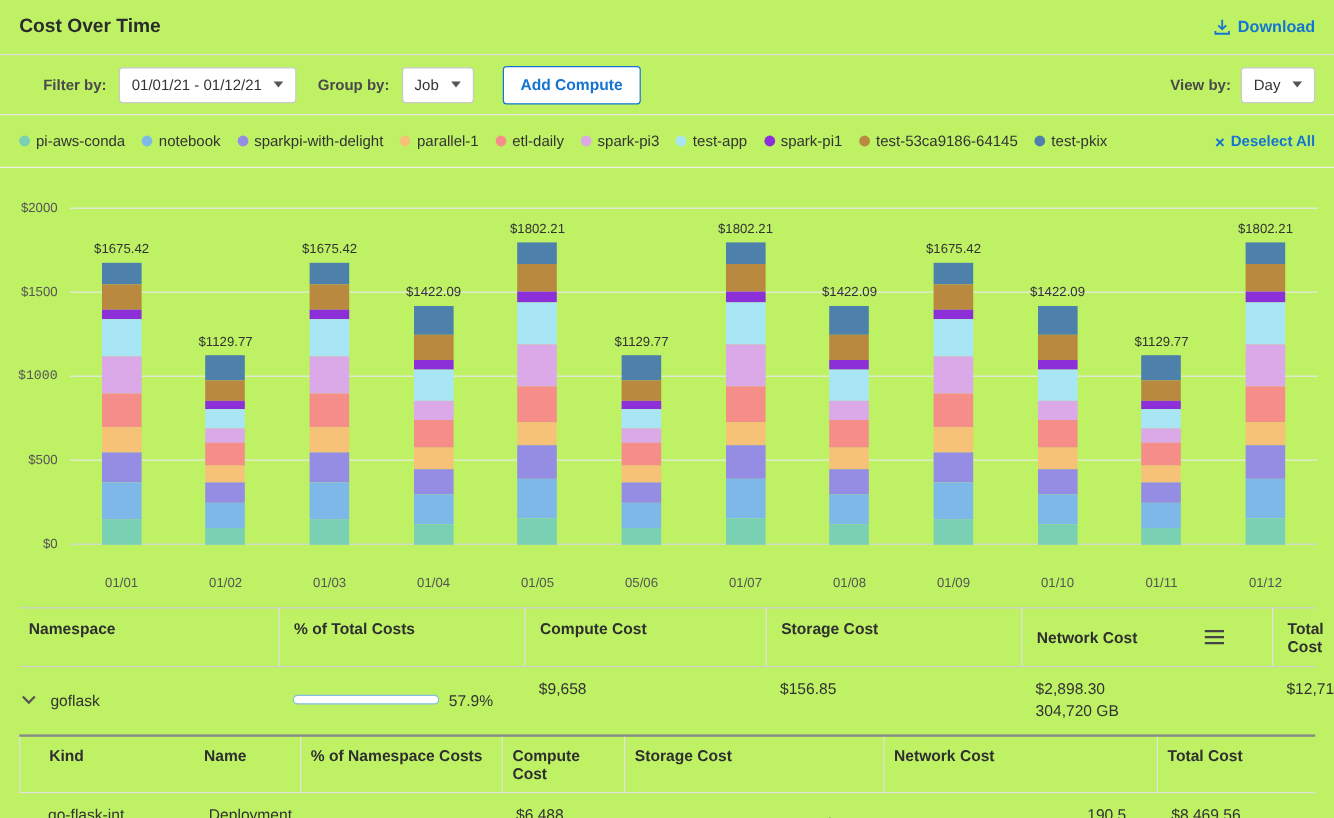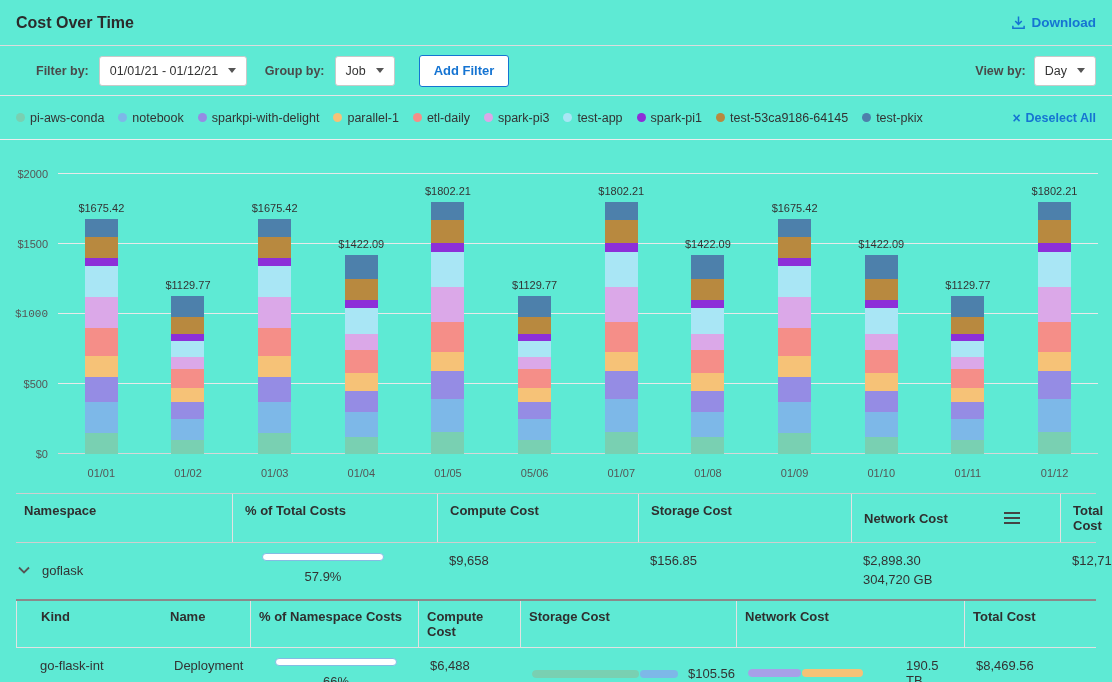--- a/index.html
+++ b/index.html
@@ -1,21 +1,21 @@
 <!DOCTYPE html>
 <html><head>
 <meta charset="utf-8">
 <style>
   * { box-sizing: border-box; margin: 0; padding: 0; }
   html,body { width:1112px; height:682px; }
   body {
     font-family: "Liberation Sans", sans-serif;
     background:#fff; color:#333; overflow:hidden;
   }
-  .page { width:1112px; height:682px; background:#5eead4; overflow:hidden; }
+  .page { width:1112px; height:682px; background:#bef264; overflow:hidden; }
 
   
   .app-header {
     height:46px; display:flex; align-items:center; justify-content:space-between;
     padding:0 16px; border-bottom:1px solid #dcdcdc;
   }
   .page-title { font-size:16px; font-weight:bold; color:#2b2b2b; }
   .download-link {
     display:flex; align-items:center; gap:6px; color:#1574d2;
     font-size:13.5px; font-weight:bold; cursor:pointer;
@@ -74,40 +74,40 @@
     display:flex; justify-content:space-around; align-items:flex-end;
   }
   .bar-group {
     width:56px; height:100%; display:flex; flex-direction:column;
     align-items:center; justify-content:flex-end;
   }
   .bar-total { font-size:11px; color:#333; margin-bottom:5px; white-space:nowrap; }
   .bar { width:33px; display:flex; flex-direction:column; }
   .bar-seg { width:100%; flex-basis:0; }
   .x-axis {
-    display:flex; justify-content:space-around; margin:5px 6px 0 58px; padding-top:8px;
+    display:flex; justify-content:space-around; margin:18px 6px 0 58px; padding-top:8px;
   }
   .xtick { width:56px; text-align:center; font-size:11px; color:#555; }
 
   
   .cost-table { margin:14px 16px 0; font-size:13px; color:#333; }
   .t-row { display:grid; grid-template-columns:189px 178px 174px 186px 182px 1fr;gap:27px; }
   .t-head {
     border-top:1px solid #cfcfcf; border-bottom:1px solid #cfcfcf;
     font-weight:bold; color:#2f2f2f;
   }
   .t-head .t-cell { padding:9px 8px; }
   .t-cell.sep { border-left:1px solid #e2e2e2; padding-left:12px; }
   .net-head { display:flex; align-items:center; justify-content:space-between; }
 
   .ns-row .t-cell { padding:10px 8px 12px 12px; }
   .ns-row .t-cell:first-child { padding-left:0; }
   .ns-name-cell { display:flex; align-items:center; gap:10px; }
   .chev { display:flex; cursor:pointer; padding:2px; }
-  .pct-cell { display:flex; align-items:center; gap:8px;flex-direction:column; }
+  .pct-cell { display:flex; align-items:center; gap:8px; }
   .pbar {
     width:122px; height:8px; border:1px solid #84bce4; border-radius:5px;
     background:#fff; overflow:hidden; flex:0 0 auto;
   }
   .pbar-fill { height:100%; background:#1375c8; }
   .two-line .line2 { margin-top:4px; }
 
   .sub-table { border-top:2px solid #8a8a8a; }
   .s-row { display:grid; grid-template-columns:146px 88px 168px 102px 216px 228px 1fr; }
   .s-head { font-weight:bold; color:#2f2f2f; border-bottom:1px solid #e2e2e2; }
@@ -146,21 +146,21 @@
     <span class="tb-label">Filter by:</span>
     <div class="select date">
       <span>01/01/21 - 01/12/21</span>
       <span class="caret"></span>
     </div>
     <span class="tb-label" style="margin-left:8px;">Group by:</span>
     <div class="select">
       <span>Job</span>
       <span class="caret"></span>
     </div>
-    <button class="btn-outline">Add Filter</button>
+    <button class="btn-outline">Add Compute</button>
     <div class="view-by">
       <span class="tb-label">View by:</span>
       <div class="select">
         <span>Day</span>
         <span class="caret"></span>
       </div>
     </div>
   </div>
 
   <div class="legend-row">

